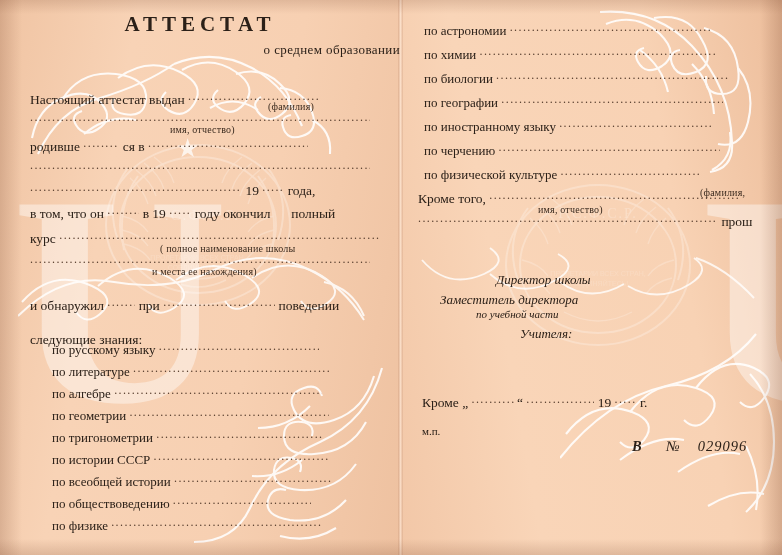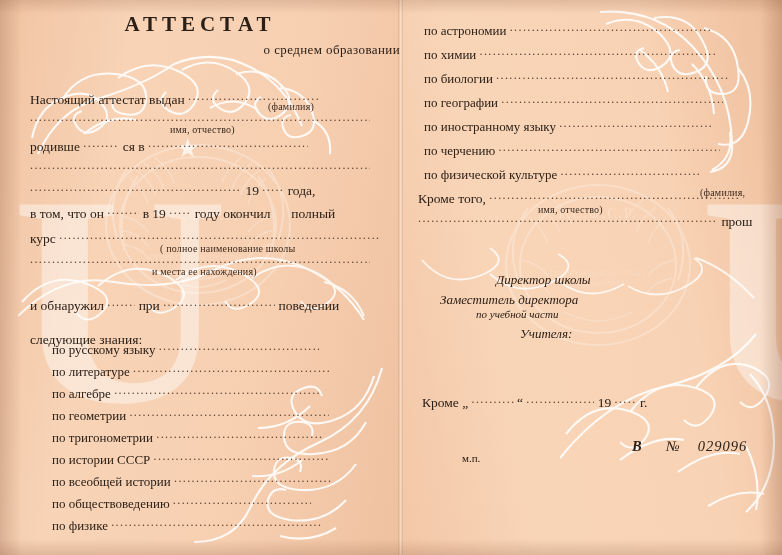--- a/index.html
+++ b/index.html
@@ -465,21 +465,21 @@
     <div class="line" style="left:22px; top:392px;">
       <span>Кроме „</span>
       <span class="dots" style="width:42px;">...........</span>
       <span>“</span>
       <span class="dots" style="width:68px;">.................</span>
       <span>19</span>
       <span class="dots" style="width:22px;">......</span>
       <span>г.</span>
     </div>
 
-    <div class="small-lbl" style="left:22px; top:452px;margin-left:40px;">м.п.</div>
+    <div class="small-lbl" style="left:22px; top:425px;">м.п.</div>
 
     <div class="serial" style="left:232px; top:438px;">
       <span style="font-weight:bold;">В</span>
       <span style="display:inline-block;width:14px;"></span>
       <span>№</span>
       <span style="display:inline-block;width:8px;"></span>
       <span>029096</span>
     </div>
   </div>
 

